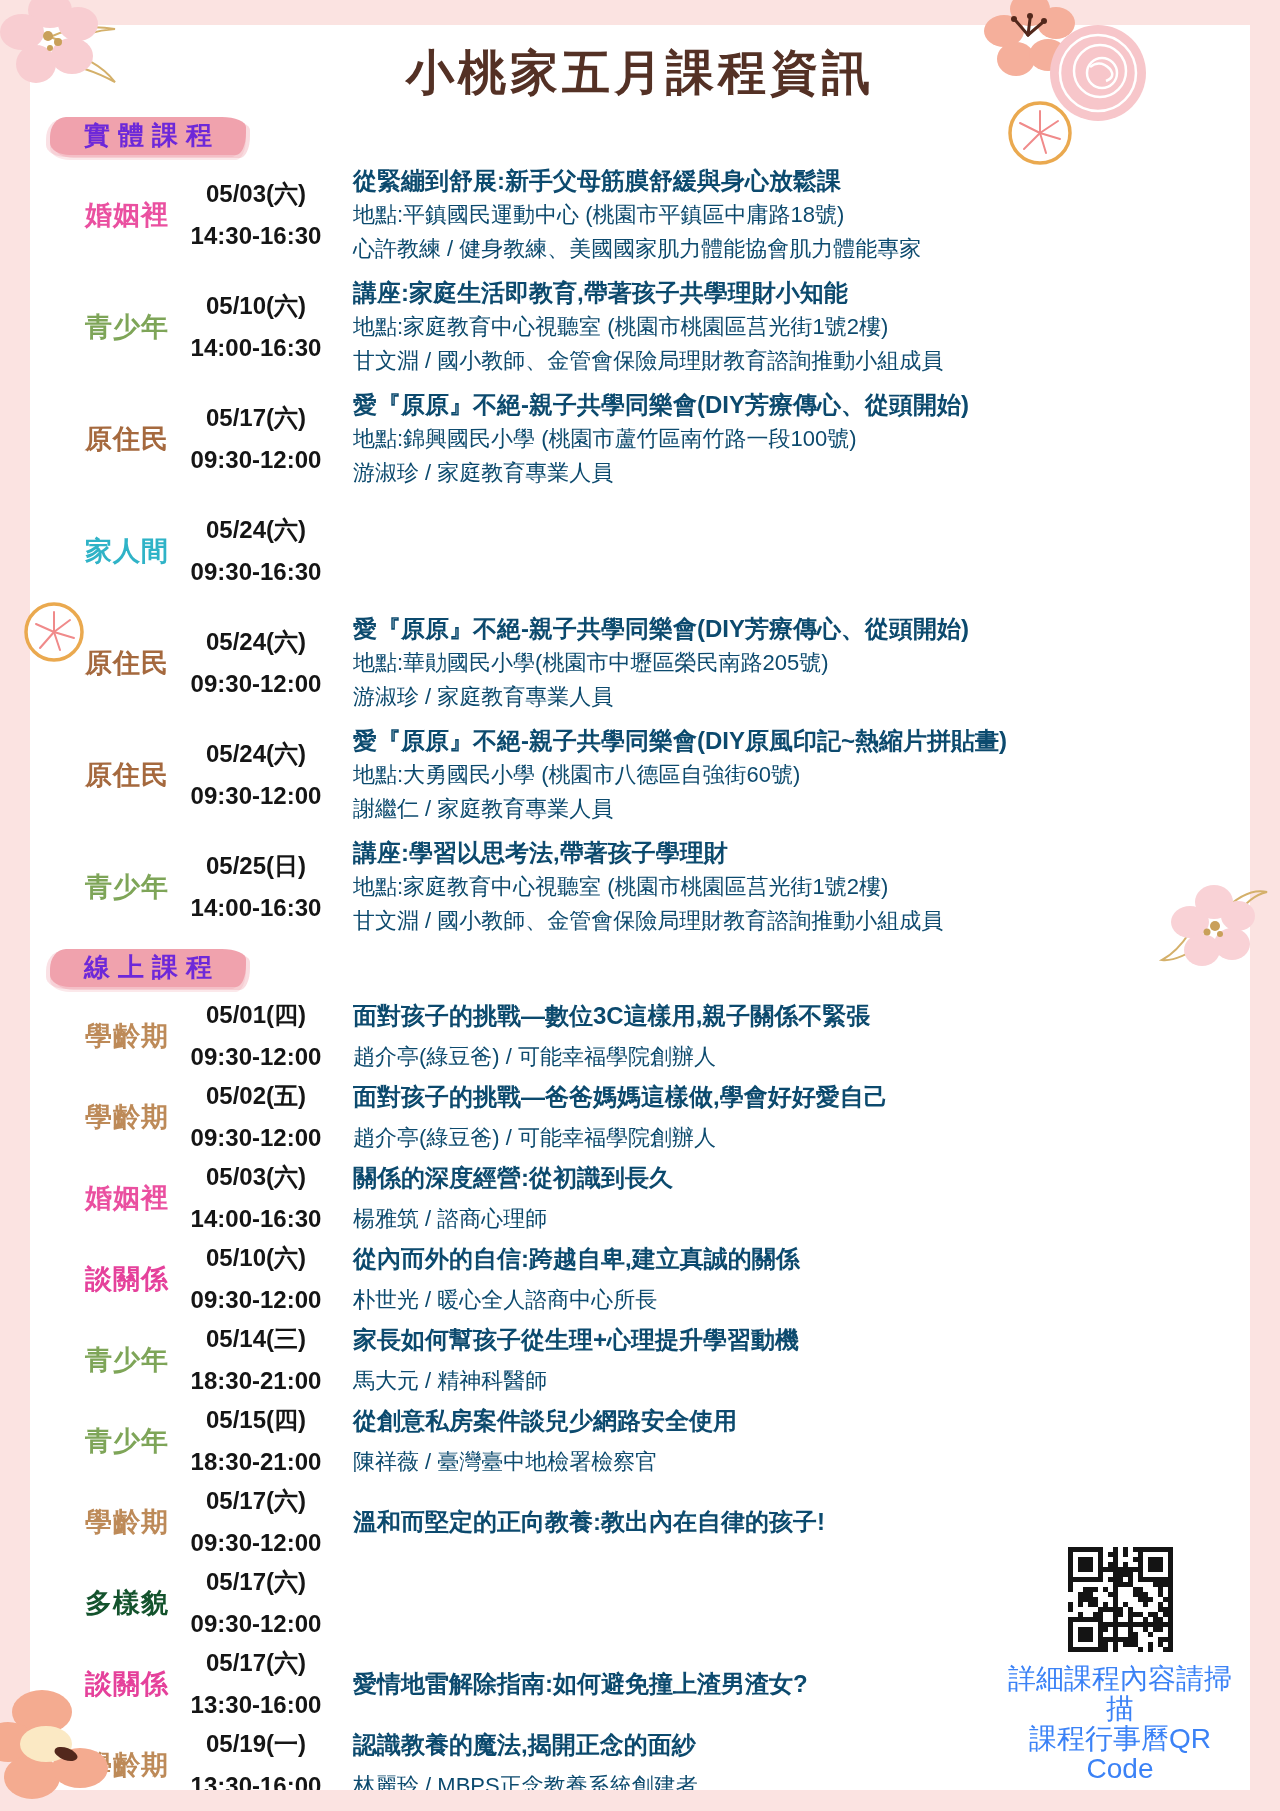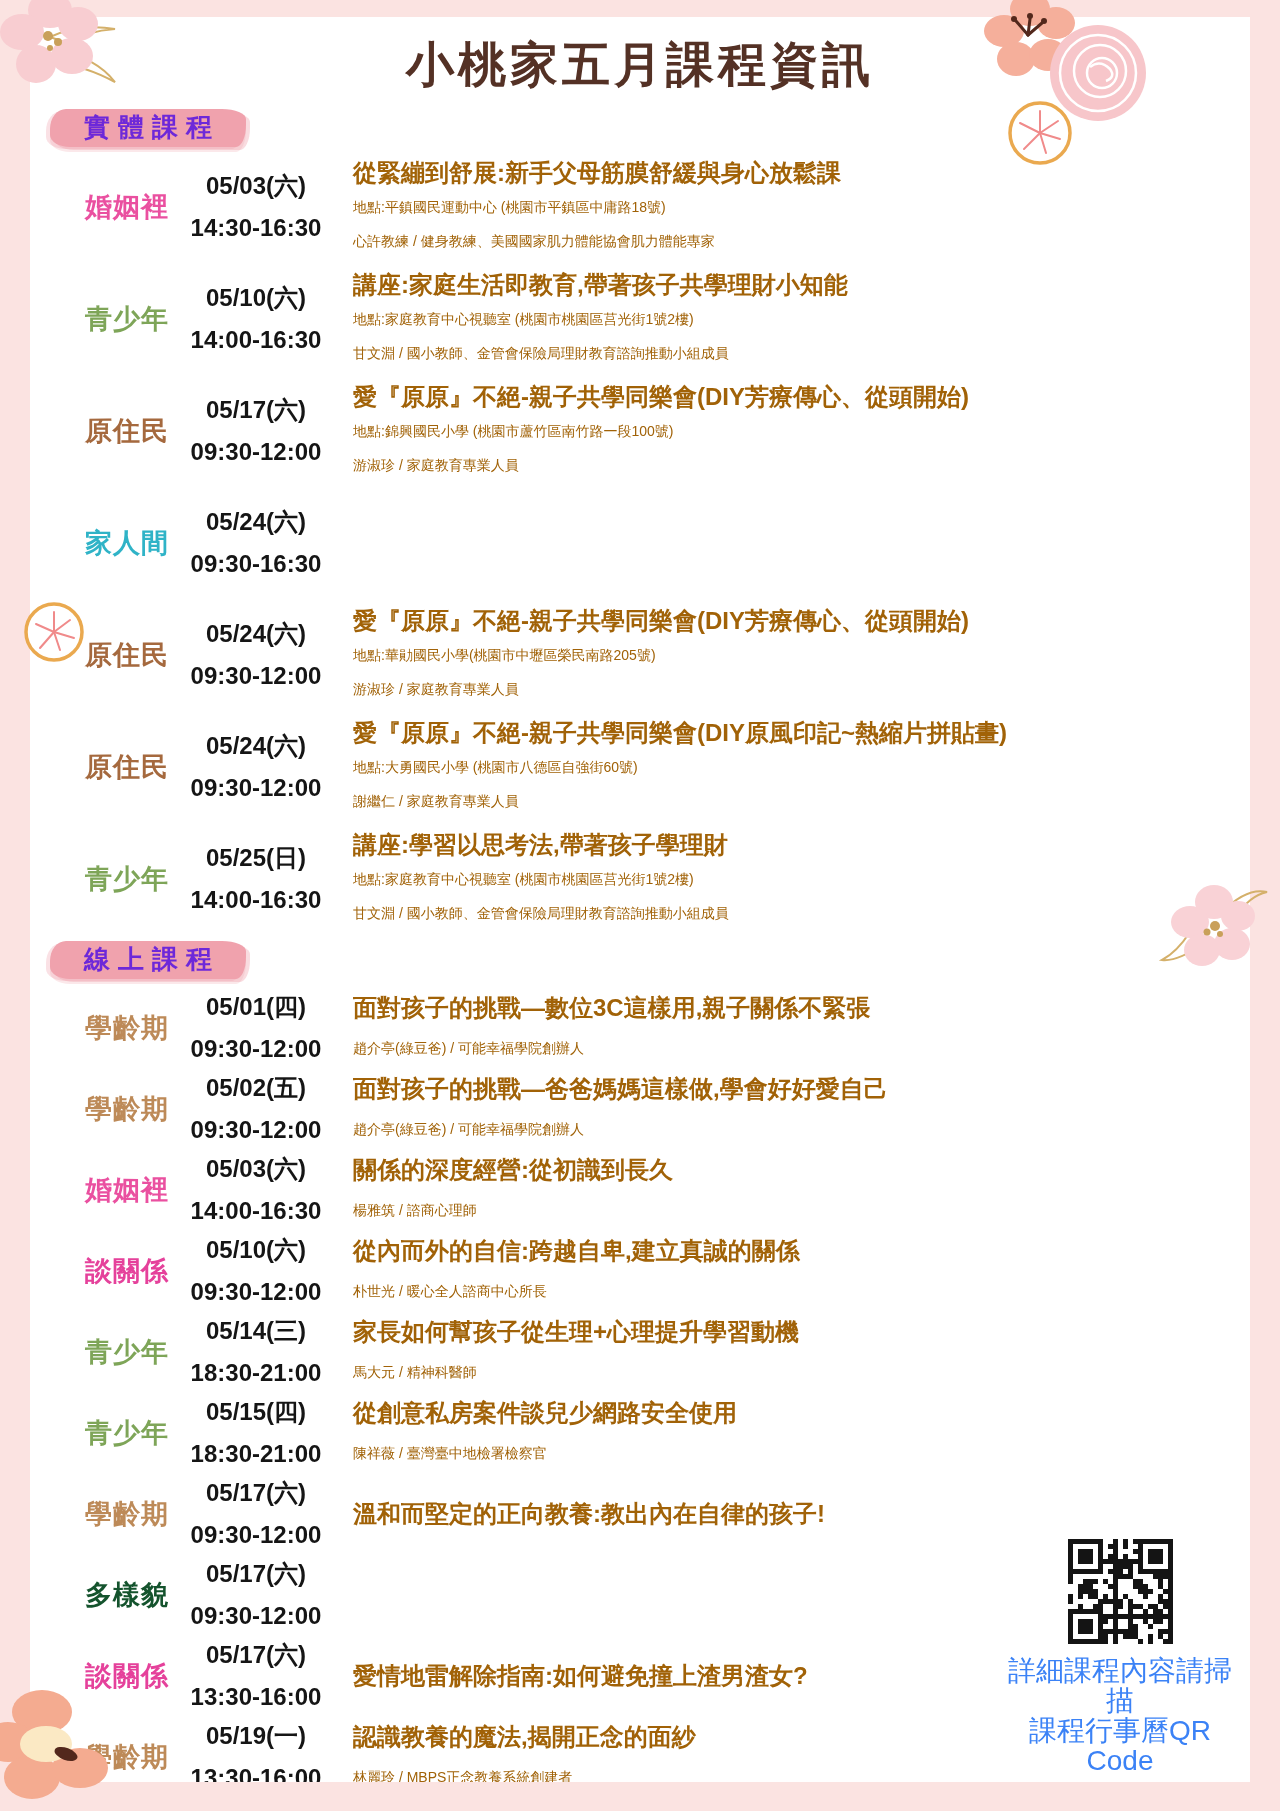--- a/index.html
+++ b/index.html
@@ -1,36 +1,36 @@
 <!DOCTYPE html>
 <html><head>
 <meta charset="utf-8">
 <style>
   html,body { margin:0; padding:0; }
   body { font-family:"Liberation Sans","DejaVu Sans",sans-serif; }
   .page { position:relative; width:1280px; height:1811px; background:#fbe3e1; overflow:hidden; }
-  .card { position:absolute; left:30px; top:17px; width:1220px; height:1765px; background:#ffffff; overflow:hidden; }
+  .card { position:absolute; left:30px; top:25px; width:1220px; height:1765px; background:#ffffff; overflow:hidden; }
   .main-title { font-size:48px; font-weight:bold; color:#543125; text-align:center; margin:16px 0 4px 0; letter-spacing:4px; }
   .badge { display:inline-block; margin-left:20px; background:#f0a2ad; color:#6d28d9; font-size:26px; font-weight:bold;
            letter-spacing:8px; padding:5px 26px 7px 34px; position:relative;
            border-radius:16px 24px 10px 20px / 20px 10px 22px 12px;
            box-shadow:4px 3px 0 rgba(240,162,173,.38), -4px 2px 0 rgba(240,162,173,.32), 0 5px 0 rgba(240,162,173,.25); }
   .badge-wrap { line-height:1; }
   .badge-wrap.first { margin-top:12px; }
   .badge-wrap.second { margin-top:6px; margin-bottom:8px; }
   .rows { margin-top:4px; }
   .row { display:flex; align-items:center; }
   .physical .row { height:112px; }
   .online .row { height:81px; }
   .cat { width:96px; margin-left:55px; font-size:27px; font-weight:bold; letter-spacing:1px; flex-shrink:0; }
   .dt { width:150px; text-align:center; font-weight:bold; font-size:24px; color:#151515; flex-shrink:0; }
   .dt div { line-height:42px; white-space:nowrap; }
-  .content { margin-left:22px; flex:1; color:#a16207; min-width:0; }
+  .content { margin-left:22px; flex:1; color:#0c4a6e; min-width:0; }
   .course-title { font-size:24px; font-weight:bold; white-space:nowrap; }
-  .course-location, .course-instructor { font-size:14px; white-space:nowrap; }
+  .course-location, .course-instructor { font-size:22px; white-space:nowrap; }
   .physical .course-title, .physical .course-location, .physical .course-instructor { line-height:34px; }
   .online .course-title, .online .course-instructor { line-height:41px; }
   .qr-area { position:absolute; right:12px; bottom:6px; width:236px; text-align:center; }
   .qr-box { width:105px; height:105px; margin:0 auto 12px auto; display:grid;
             grid-template-columns:repeat(21,5px); grid-template-rows:repeat(21,5px); background:#fff; }
   .qr-box .on { background:#141414; }
   .qr-caption { font-size:28px; color:#3b82f6; line-height:30px; }
   .deco { position:absolute; pointer-events:none; }
 </style>
 </head>

